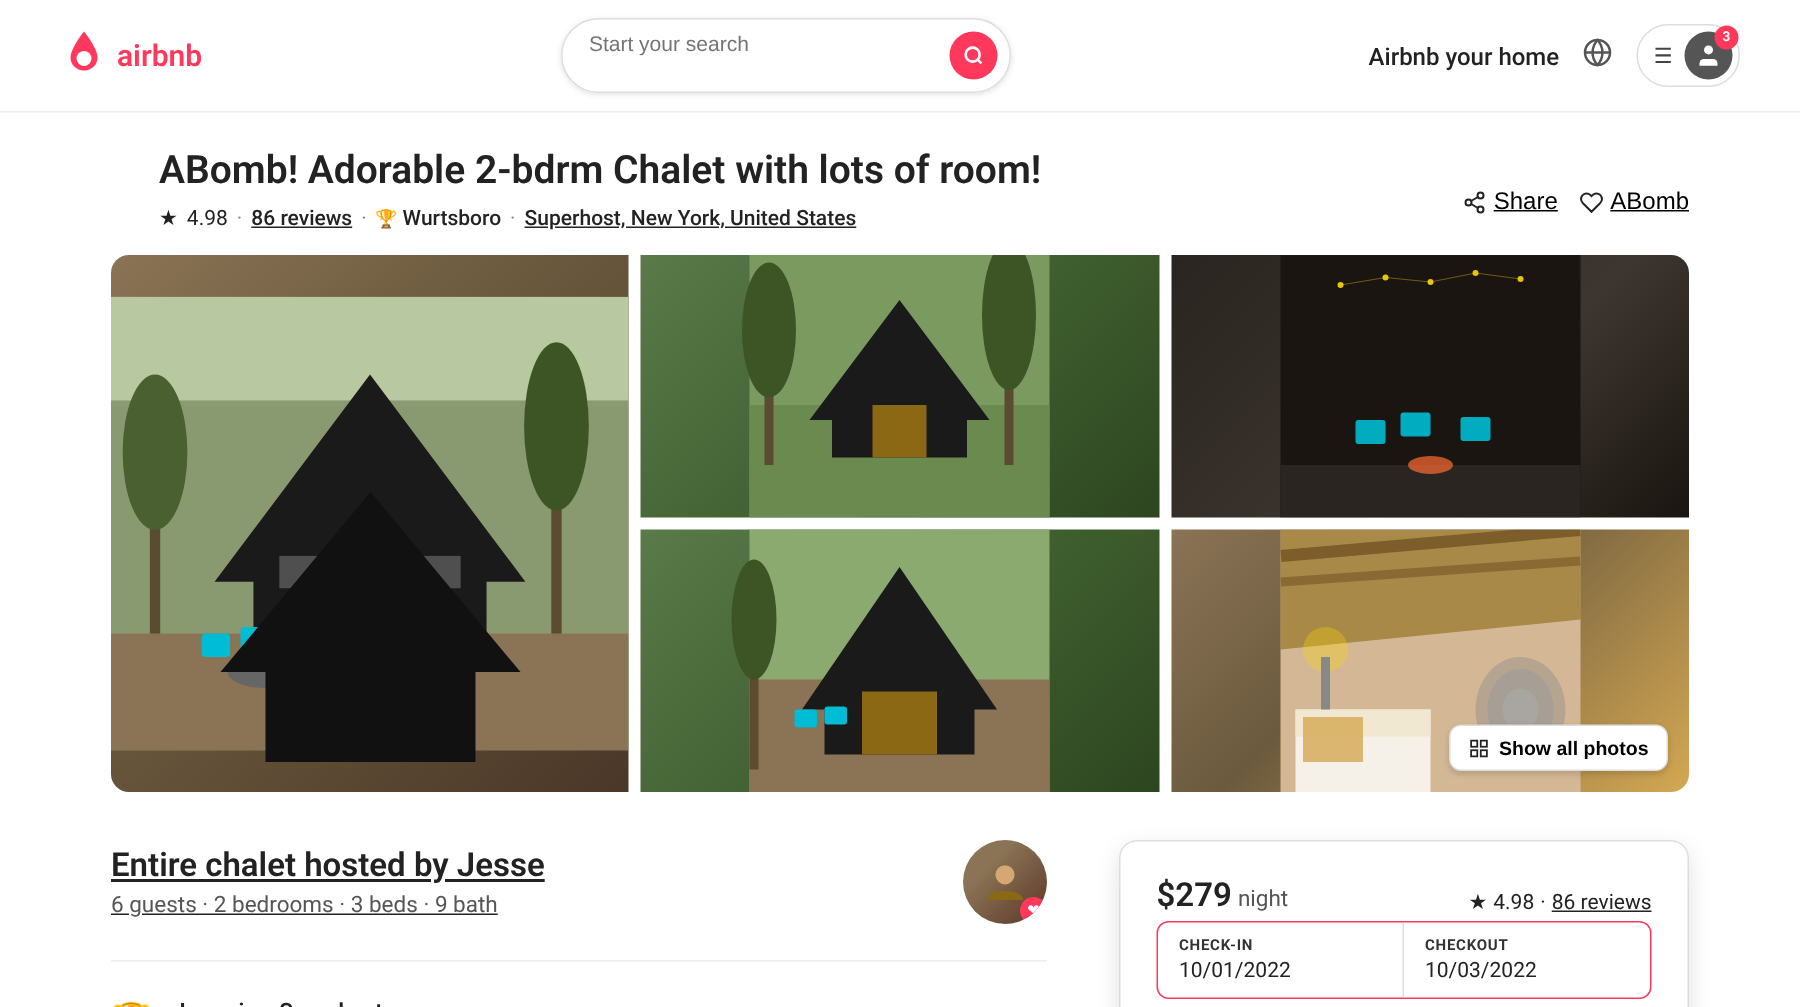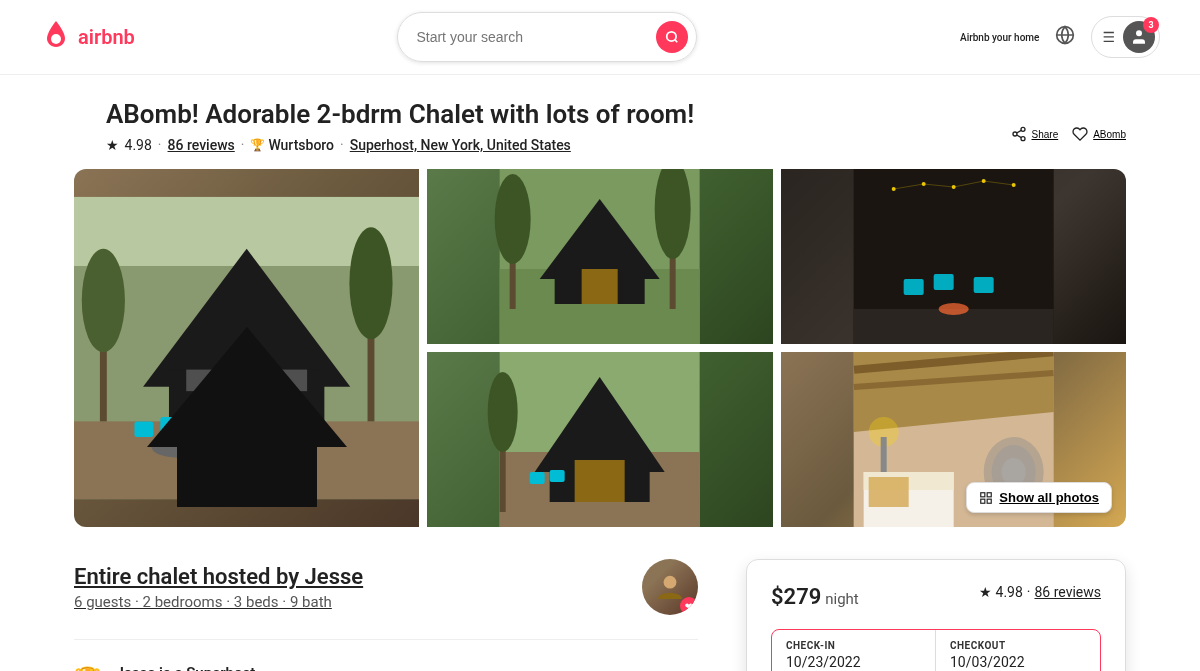--- a/index.html
+++ b/index.html
@@ -22,21 +22,21 @@
       align-items: center;
       gap: 6px;
     }
     .logo-text {
       font-size: 20px;
       font-weight: 600;
       color: #FF385C;
     }
     .search-bar {
       display: flex;
-      align-items: center;
+      align-items: flex-start;
       border: 1px solid #ddd;
       border-radius: 40px;
       padding: 8px 8px 8px 18px;
       gap: 10px;
       box-shadow: 0 1px 4px rgba(0,0,0,0.12);
       width: 300px;
     }
     .search-bar input {
       border: none;
       outline: none;
@@ -57,21 +57,21 @@
       cursor: pointer;
       color: #fff;
       font-size: 14px;
     }
     .header-right {
       display: flex;
       align-items: center;
       gap: 16px;
     }
     .airbnb-home {
-      font-size: 10px;
+      font-size: 16px;
       font-weight: 500;
       cursor: pointer;
       white-space: nowrap;
     }
     .globe-icon, .menu-icon {
       cursor: pointer;
       font-size: 18px;
       color: #555;
     }
     .user-menu {
@@ -155,21 +155,21 @@
       gap: 14px;
       margin-left: auto;
     }
     .action-btn {
       display: flex;
       align-items: center;
       gap: 5px;
       background: none;
       border: none;
       cursor: pointer;
-      font-size: 10px;
+      font-size: 16px;
       font-weight: 500;
       text-decoration: underline;
     }
     .title-row {
       display: flex;
       align-items: center;
       justify-content: space-between;
       margin-left: 32px;
     }
 
@@ -233,21 +233,20 @@
       border: 1px solid #ddd;
       border-radius: 8px;
       padding: 7px 12px;
       font-size: 13px;
       font-weight: 600;
       cursor: pointer;
       display: flex;
       align-items: center;
       gap: 6px;
       box-shadow: 0 2px 4px rgba(0,0,0,0.15);
-      text-decoration: underline;
     }
 
     
     .listing-body {
       display: grid;
       grid-template-columns: 1fr 380px;
       gap: 48px;
     }
     .listing-left {}
     .hosted-by {
@@ -318,23 +317,23 @@
     .booking-card {
       border: 1px solid #ddd;
       border-radius: 12px;
       padding: 24px;
       box-shadow: 0 6px 16px rgba(0,0,0,0.12);
       position: sticky;
       top: 80px;
     }
     .price-row {
       display: flex;
-      align-items: flex-start;
+      align-items: flex-end;
       justify-content: space-between;
-      margin-bottom: 20px;
+      margin-bottom: 4px;
     }
     .price-main {
       font-size: 22px;
       font-weight: 600;
     }
     .price-night {
       font-size: 15px;
       font-weight: 400;
       color: #555;
     }
@@ -631,21 +630,21 @@
           <span>★</span>
           <span>4.98</span>
           <span>·</span>
           <a>86 reviews</a>
         </div>
       </div>
 
       <div class="dates-grid">
         <div class="date-box">
           <div class="date-label">CHECK-IN</div>
-          <div class="date-value">10/23/2022</div>
+          <div class="date-value">10/01/2022</div>
         </div>
         <div class="date-box">
           <div class="date-label">CHECKOUT</div>
           <div class="date-value">10/03/2022</div>
         </div>
       </div>
 
     </div>
   </div>
 

